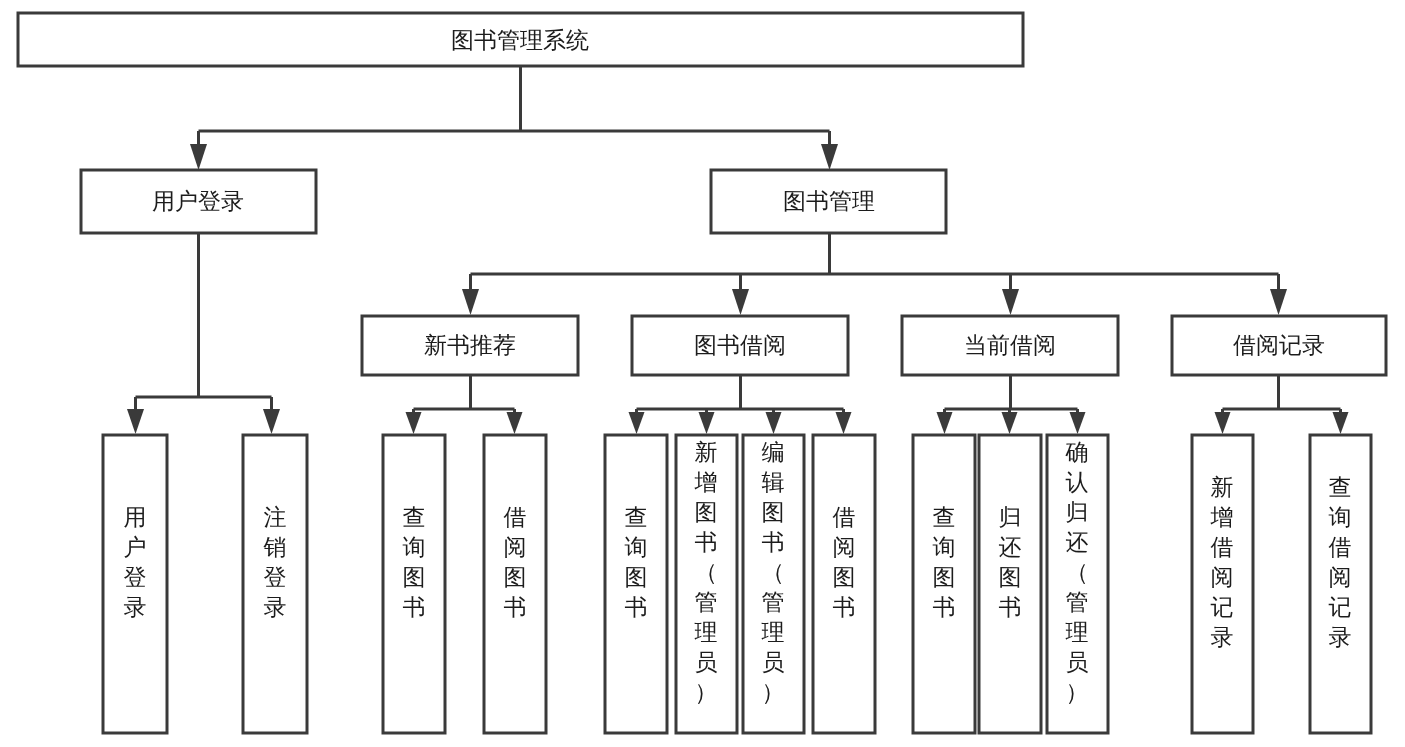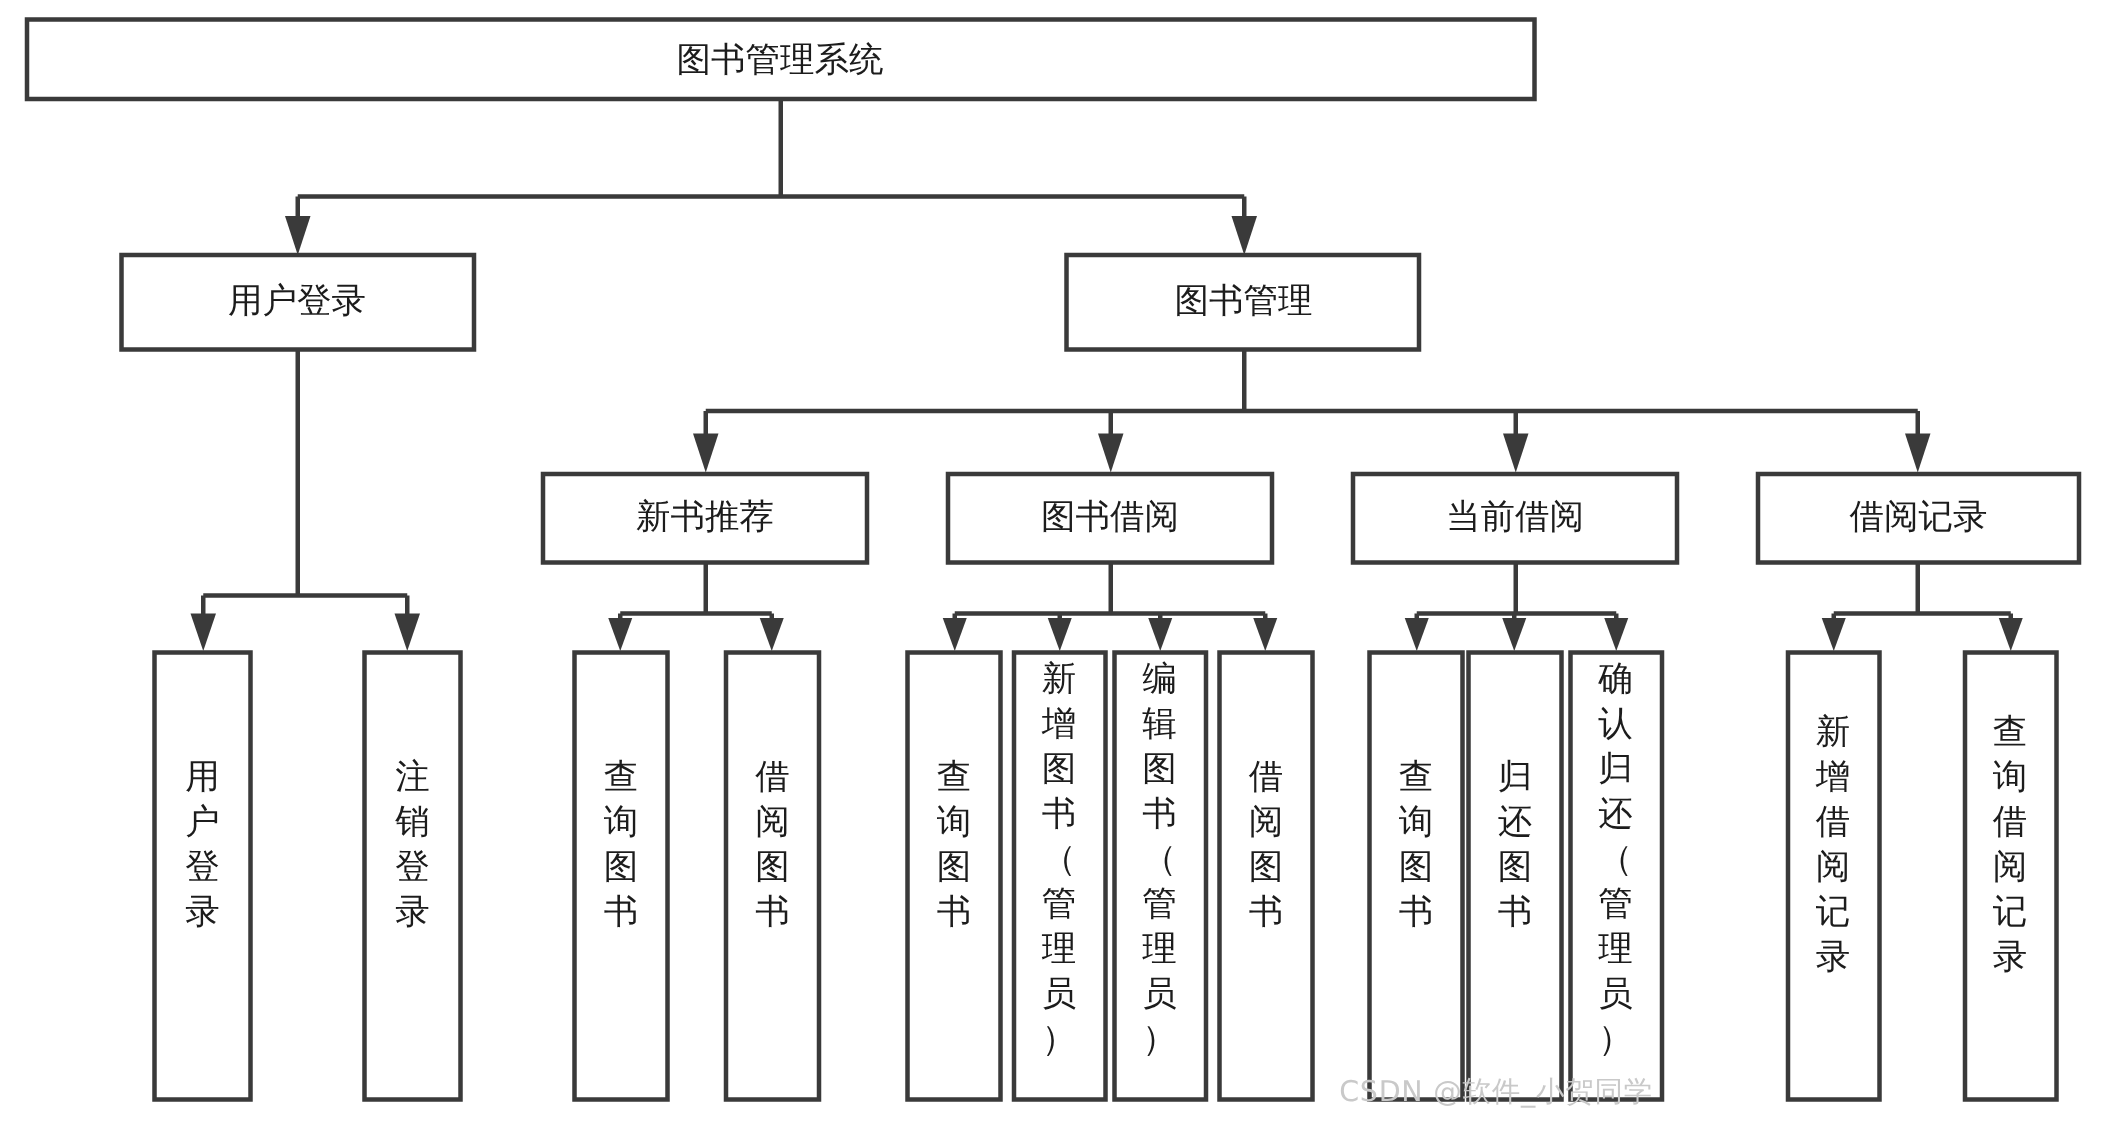--- a/index.html
+++ b/index.html
@@ -228,14 +228,13 @@
       <text class="node-label-vertical" x="1222" y="495"><tspan x="1222" y="495">新</tspan><tspan x="1222" y="525">增</tspan><tspan x="1222" y="555">借</tspan><tspan x="1222" y="585">阅</tspan><tspan x="1222" y="615">记</tspan><tspan x="1222" y="645">录</tspan></text>
     </g>
 
     <g>
       <rect class="node-rect" x="1310" y="435" width="61" height="298"></rect>
       <text class="node-label-vertical" x="1340" y="495"><tspan x="1340" y="495">查</tspan><tspan x="1340" y="525">询</tspan><tspan x="1340" y="555">借</tspan><tspan x="1340" y="585">阅</tspan><tspan x="1340" y="615">记</tspan><tspan x="1340" y="645">录</tspan></text>
     </g>
 
   </svg>
 
-  <div class="watermark">CSDN @软件_小贺同学</div>
 </div>
 
 </body></html>

